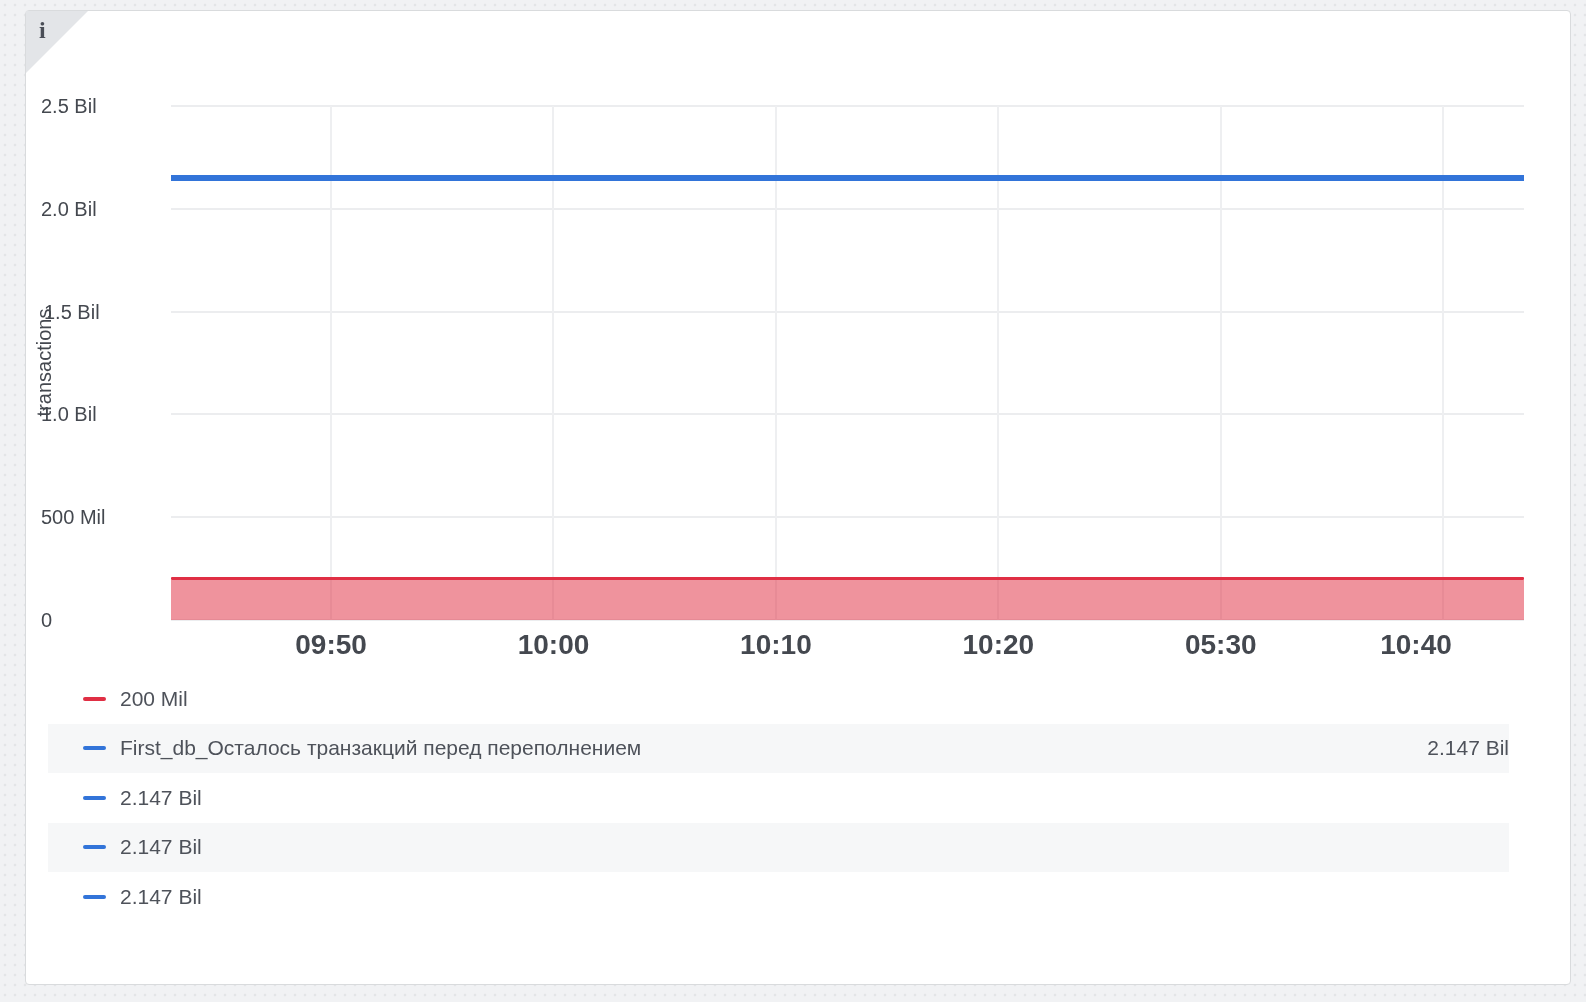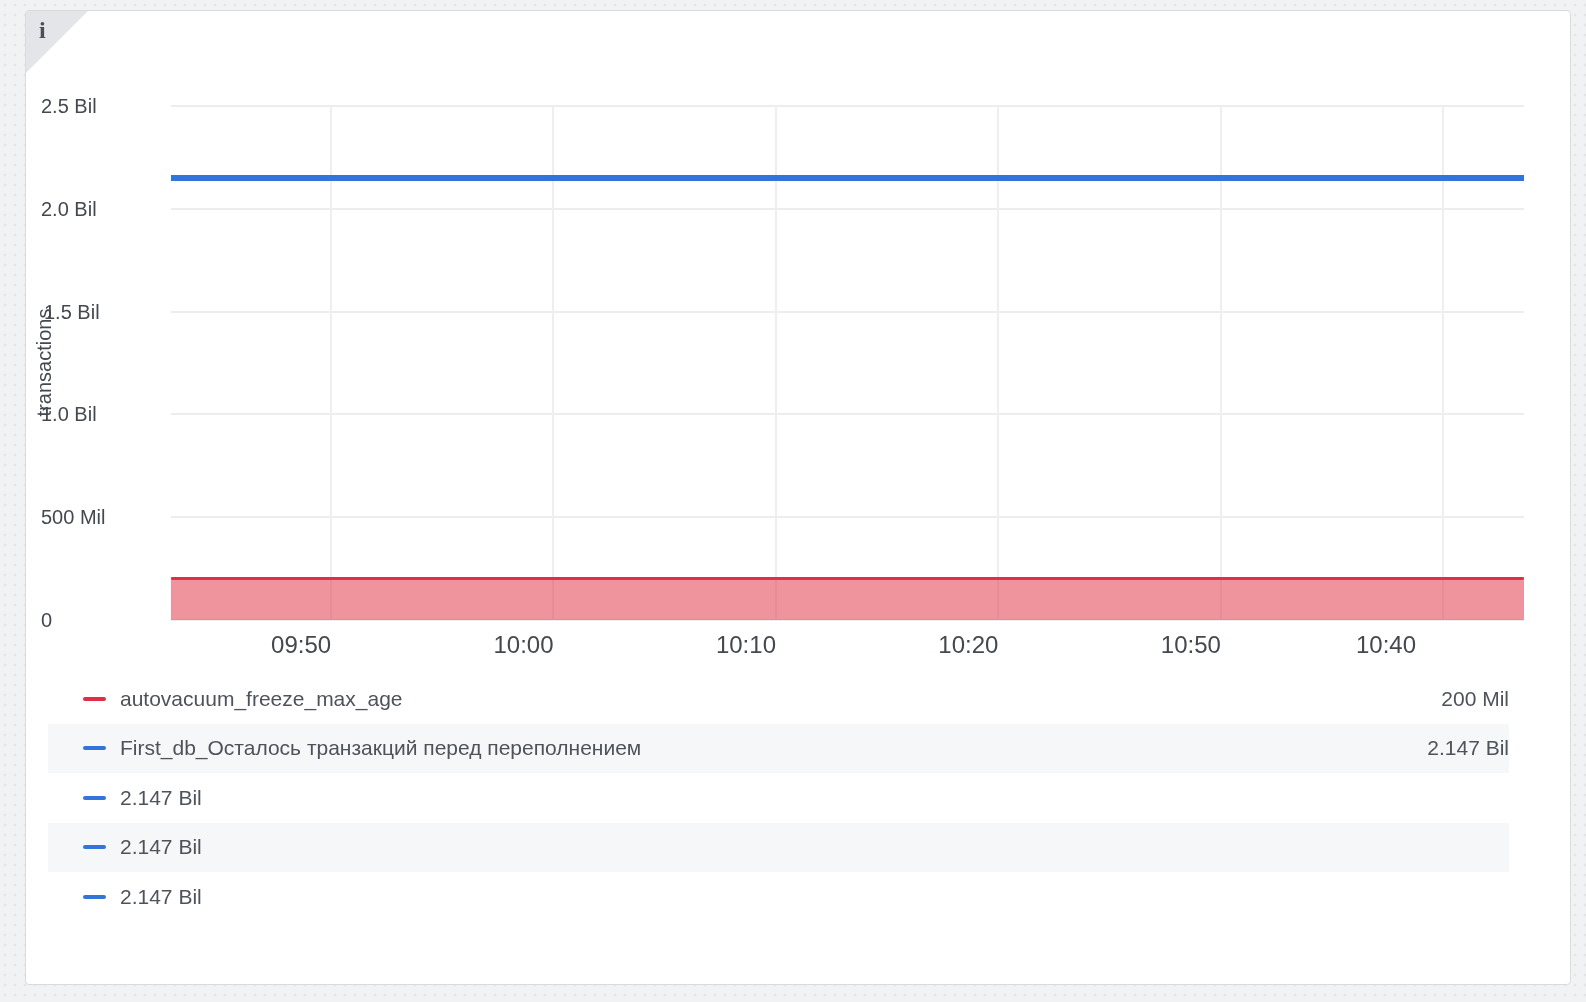--- a/index.html
+++ b/index.html
@@ -26,21 +26,21 @@
     font-family:"Liberation Serif", serif; font-weight:bold; font-style:normal;
     font-size:24px; color:#4A4E57;
   }
   
   .plot { position:absolute; left:145px; top:95px; width:1353px; height:514px; }
   .gridline-h { position:absolute; left:0; width:100%; height:2px; background:#ECEDEF; }
   .gridline-v { position:absolute; top:0; height:100%; width:2px; background:#EEEFF1; }
   .series-line { position:absolute; border-radius:1px; }
   .series-area { position:absolute; }
   .y-tick { position:absolute; width:120px; text-align:left; font-size:20px; color:#44484F; line-height:24px; }
-  .x-tick { position:absolute; width:120px; text-align:left; font-size:24px; color:#44484F; line-height:24px; }
+  .x-tick { position:absolute; width:120px; text-align:center; font-size:28px; color:#44484F; line-height:24px;font-weight:bold; }
   .y-axis-title {
     position:absolute; left:-122px; top:340px; width:280px; text-align:center;
     transform:rotate(-90deg); transform-origin:center;
     font-size:20px; color:#44484F;
   }
   
   .legend { position:absolute; left:22px; top:663px; width:1461px; }
   .legend-header { height:42px; display:flex; justify-content:flex-end; align-items:center; padding-right:0; }
   .legend-header span { font-size:20px; font-weight:bold; color:#3E7EDE; cursor:pointer; }
   .legend-row {
@@ -83,21 +83,20 @@
       <div class="series-line" style="left: 0px; width: 100%; top: 69.4774px; height: 6px; background: rgb(50, 116, 217);"></div>
       <div class="series-line" style="left: 0px; width: 100%; top: 69.4774px; height: 6px; background: rgb(50, 116, 217);"></div>
       <div class="series-line" style="left: 0px; width: 100%; top: 69.4774px; height: 6px; background: rgb(50, 116, 217);"></div>
     </div>
   <div id="axis-labels"></div>
 
   <div class="legend">
     <div id="legend-rows">
         <div class="legend-row">
           <div class="legend-marker" style="background: rgb(224, 47, 68);"></div>
-          <div class="legend-label">autovacuum_freeze_max_age</div>
           <div class="legend-value">200 Mil</div>
         </div>
         <div class="legend-row">
           <div class="legend-marker" style="background: rgb(50, 116, 217);"></div>
           <div class="legend-label">First_db_Осталось транзакций перед переполнением</div>
           <div class="legend-value">2.147 Bil</div>
         </div>
         <div class="legend-row">
           <div class="legend-marker" style="background: rgb(50, 116, 217);"></div>
           <div class="legend-value">2.147 Bil</div>
@@ -116,15 +115,15 @@
 <div class="y-tick" style="left: 15px; top: 597px;">0</div>
     <div class="y-tick" style="left: 15px; top: 494.2px;">500 Mil</div>
     <div class="y-tick" style="left: 15px; top: 391.4px;">1.0 Bil</div>
     <div class="y-tick" style="left: 18px; top: 288.6px;">1.5 Bil</div>
     <div class="y-tick" style="left: 15px; top: 185.8px;">2.0 Bil</div>
     <div class="y-tick" style="left: 15px; top: 83px;">2.5 Bil</div>
     <div class="x-tick" style="left: 245.06px; top: 622px;">09:50</div>
     <div class="x-tick" style="left: 467.493px; top: 622px;">10:00</div>
     <div class="x-tick" style="left: 689.926px; top: 622px;">10:10</div>
     <div class="x-tick" style="left: 912.36px; top: 622px;">10:20</div>
-    <div class="x-tick" style="left: 1134.79px; top: 622px;">10:50</div>
+    <div class="x-tick" style="left: 1134.79px; top: 622px;">05:30</div>
     <div class="x-tick" style="left: 1330px; top: 622px;">10:40</div>
   </div>
 
 </body></html>

